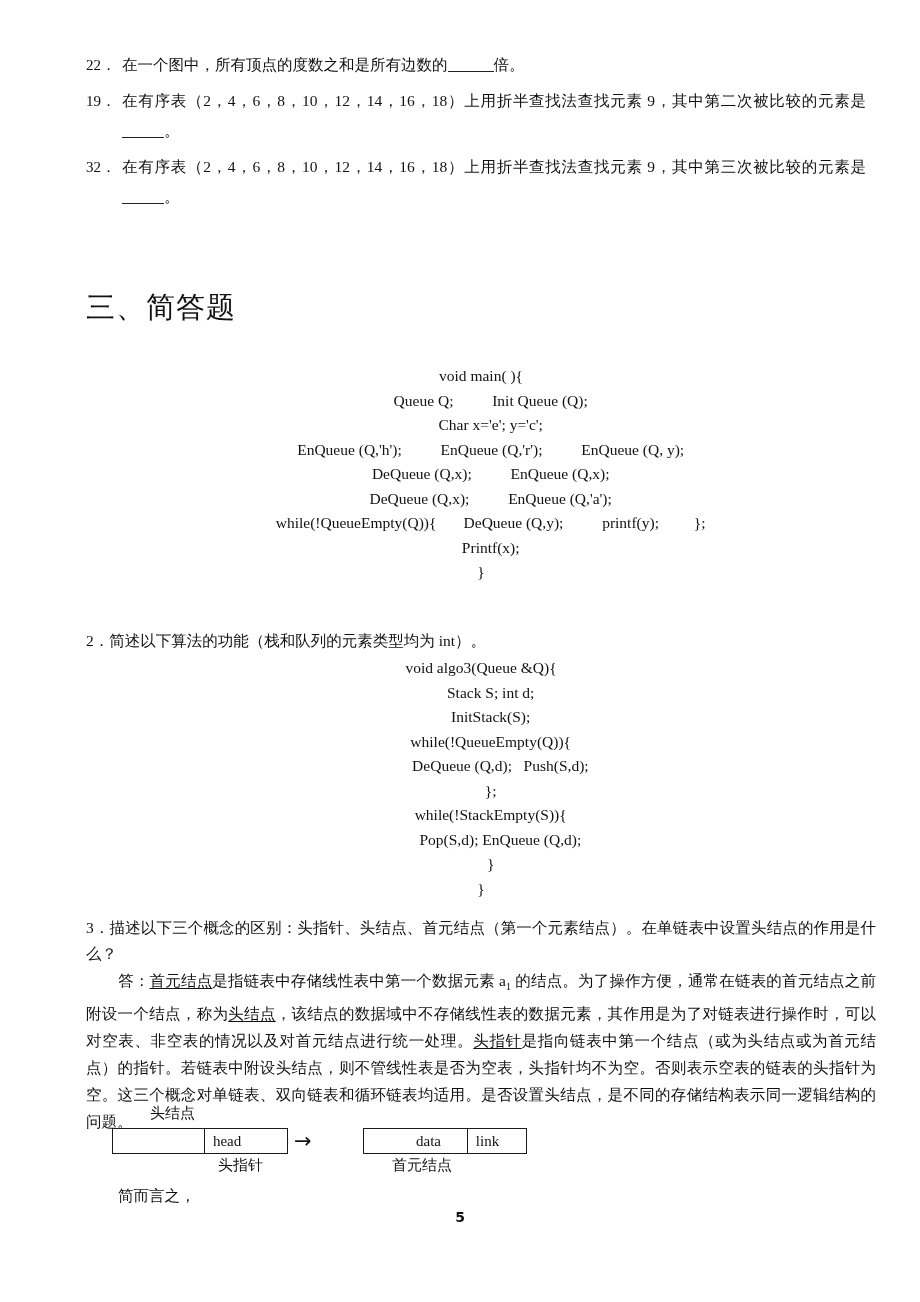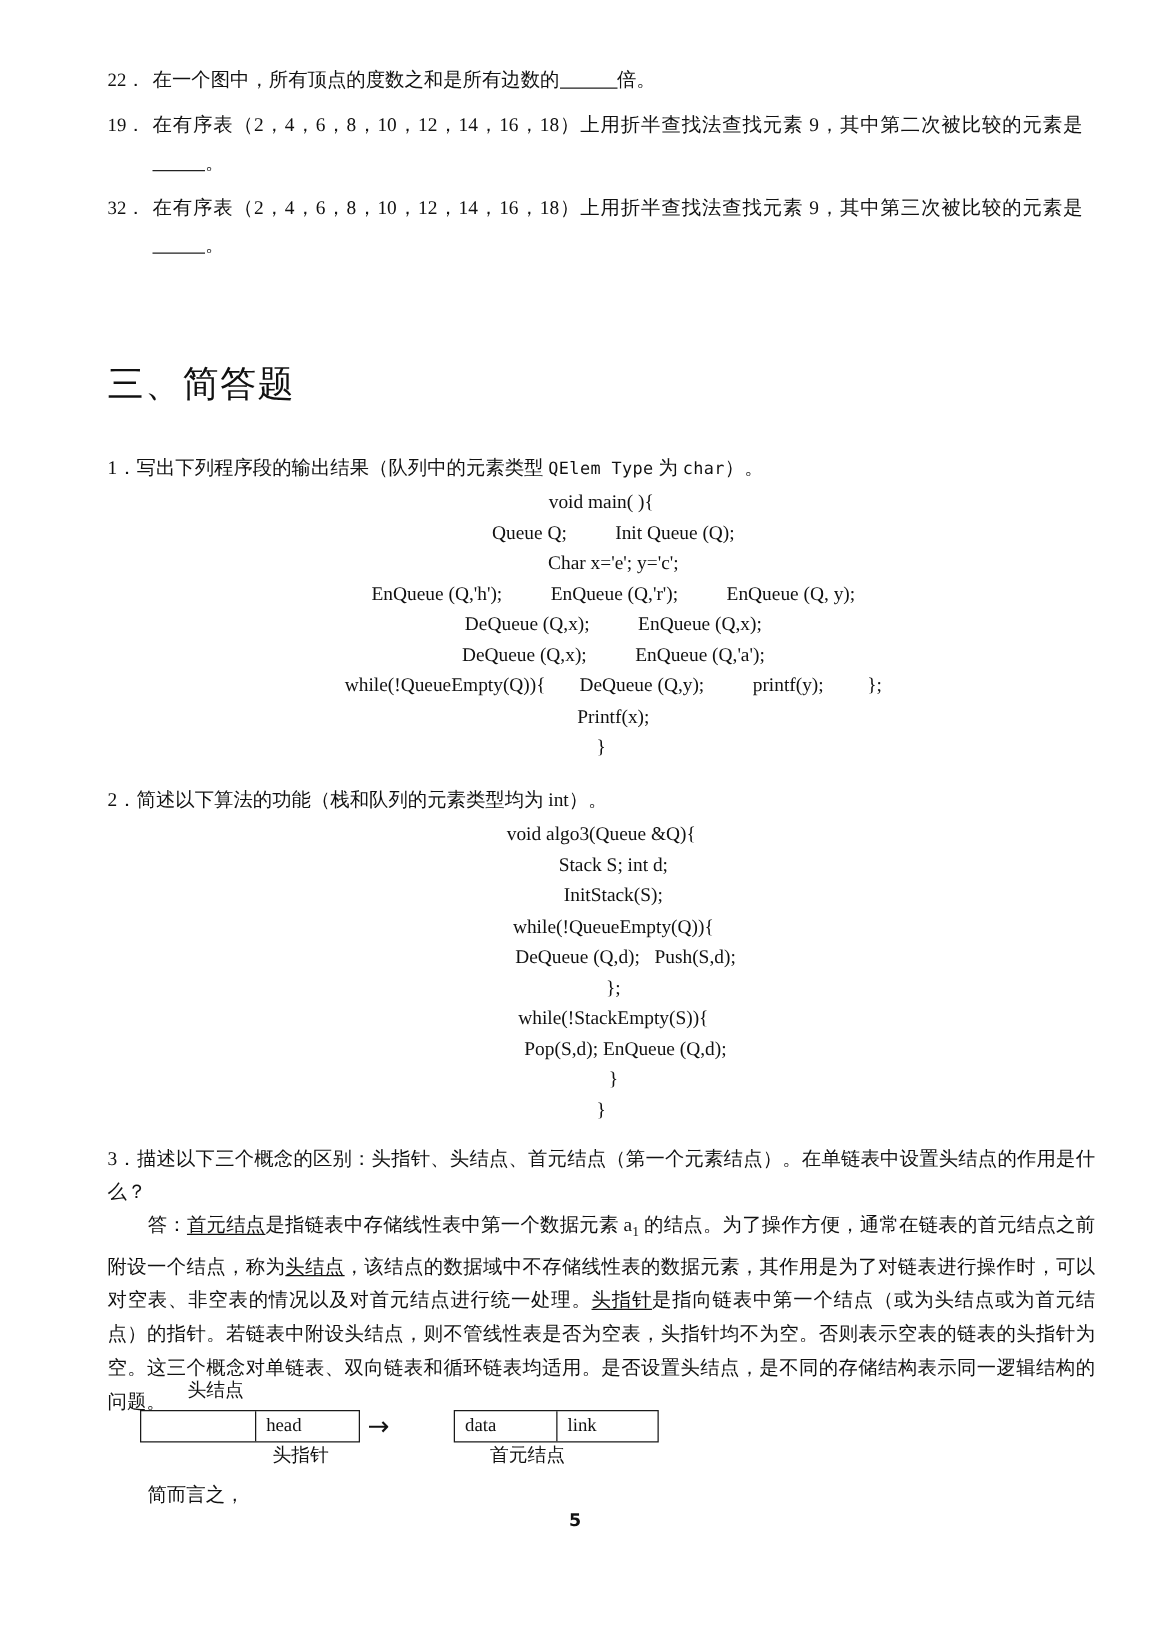--- a/index.html
+++ b/index.html
@@ -180,21 +180,20 @@
     <div class="qitem">
       <span class="qnum">32．</span>
       <span class="qbody"><span>在有序表（2，4，6，8，10，12，14，16，18）上用折半查找法查找元素 9，其中第三次被比较的元素是</span><span class="blank narrow"></span><span>。</span></span>
     </div>
 
   </div>
 
   <div class="section-head">三、简答题</div>
 
   <div class="qa" style="top:362px;">
-    <div class="qa-prompt"><span>1．</span><span>写出下列程序段的输出结果（队列中的元素类型 </span><span class="mono-ish">QElem Type</span><span> 为 </span><span class="mono-ish">char</span><span>）。</span></div>
     <div class="code">void main( ){
      Queue Q;          Init Queue (Q);
      Char x='e'; y='c';
      EnQueue (Q,'h');          EnQueue (Q,'r');          EnQueue (Q, y);
      DeQueue (Q,x);          EnQueue (Q,x);
      DeQueue (Q,x);          EnQueue (Q,'a');
      while(!QueueEmpty(Q)){       DeQueue (Q,y);          printf(y);         };
      Printf(x);
 }</div>
   </div>
@@ -222,21 +221,21 @@
 
     <div class="lbl" style="left:150px; top:0px;">头结点</div>
 
     <div class="nodebox" style="left:112px; top:24px; width:176px;">
       <div class="cell" style="width:92px;"></div>
       <div class="cell divider" style="width:84px;">head</div>
     </div>
 
     <div class="arrow" style="left:294px; top:24px;">→</div>
 
-    <div class="nodebox" style="left:363px; top:24px; width:164px;">
+    <div class="nodebox" style="left:363px; top:24px; width:164px;padding-left:44px;">
       <div class="cell" style="width:82px;">data</div>
       <div class="cell divider" style="width:82px;">link</div>
     </div>
 
     <div class="lbl" style="left:218px; top:52px;">头指针</div>
     <div class="lbl" style="left:392px; top:52px;">首元结点</div>
 
   </div>
 
   <div class="tail-text">简而言之，</div>

